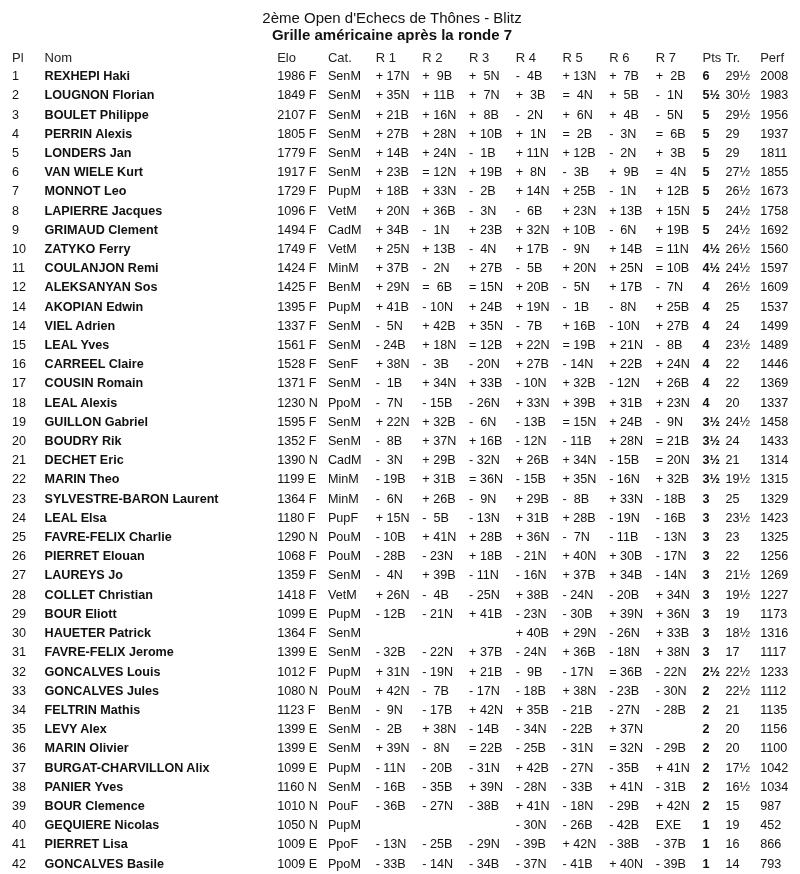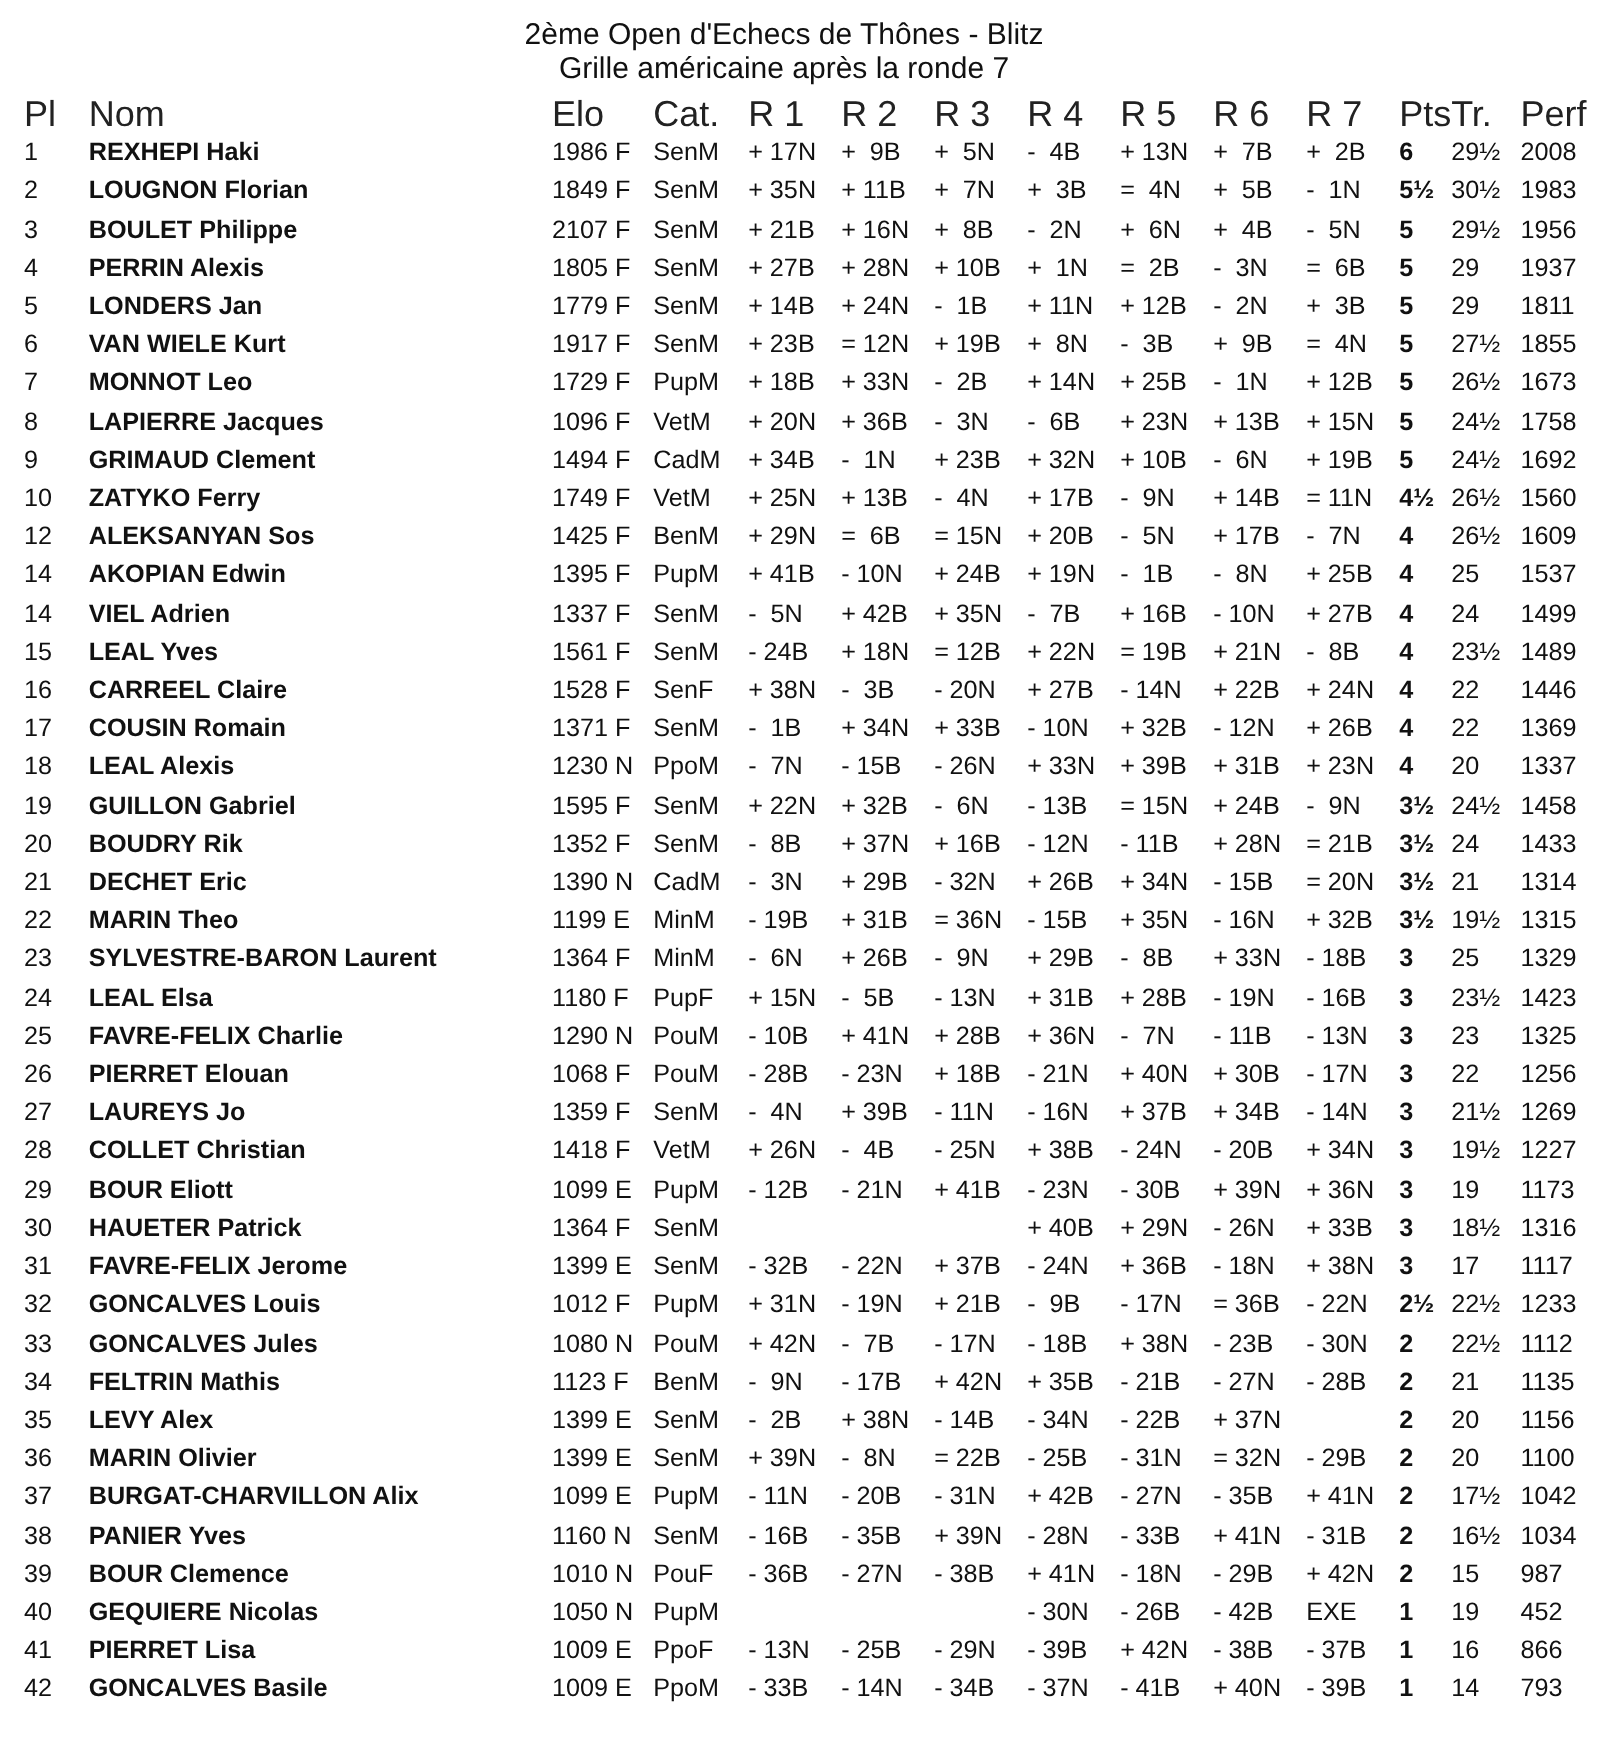--- a/index.html
+++ b/index.html
@@ -7,31 +7,31 @@
     width: 800px; height: 874px; overflow: hidden;
     font-family: "Liberation Sans", sans-serif;
     color: #111111;
     position: relative;
   }
   .title {
     position: absolute; left: 0; width: 784px; text-align: center;
     font-size: 15px; line-height: 17px; color: #111;
   }
   .title.t1 { top: 9px; }
-  .title.t2 { top: 26px; }
+  .title.t2 { top: 26px; font-weight: bold; }
   table {
     position: absolute; left: 0; top: 48px;
     border-collapse: collapse; table-layout: fixed;
     font-size: 12.6px;
   }
   td, th {
     padding: 0; height: 19.2px; line-height: 19.2px; white-space: pre;
     font-weight: normal; text-align: left; vertical-align: middle;
   }
-  th { color: #222; font-size: 18px; }
+  th { color: #222; font-size: 13px; }
   col.c-pl { width: 45px; }
   col.c-nom { width: 234px; }
   col.c-elo { width: 51px; }
   col.c-cat { width: 48px; }
   col.c-r { width: 47px; }
   col.c-pts { width: 23px; }
   col.c-tr { width: 35px; }
   col.c-perf { width: 40px; }
   td.pl { padding-left: 12px; }
   th.pl { padding-left: 12px; }
@@ -234,20 +234,36 @@
         <td class="r">-  4N</td>
         <td class="r">+ 17B</td>
         <td class="r">-  9N</td>
         <td class="r">+ 14B</td>
         <td class="r">= 11N</td>
         <td class="pts">4½</td>
         <td class="tr">26½</td>
         <td class="perf">1560</td>
       </tr>
       <tr>
+        <td class="pl">11</td>
+        <td class="nom">COULANJON Remi</td>
+        <td class="elo">1424 F</td>
+        <td class="cat">MinM</td>
+        <td class="r">+ 37B</td>
+        <td class="r">-  2N</td>
+        <td class="r">+ 27B</td>
+        <td class="r">-  5B</td>
+        <td class="r">+ 20N</td>
+        <td class="r">+ 25N</td>
+        <td class="r">= 10B</td>
+        <td class="pts">4½</td>
+        <td class="tr">24½</td>
+        <td class="perf">1597</td>
+      </tr>
+      <tr>
         <td class="pl">12</td>
         <td class="nom">ALEKSANYAN Sos</td>
         <td class="elo">1425 F</td>
         <td class="cat">BenM</td>
         <td class="r">+ 29N</td>
         <td class="r">=  6B</td>
         <td class="r">= 15N</td>
         <td class="r">+ 20B</td>
         <td class="r">-  5N</td>
         <td class="r">+ 17B</td>

